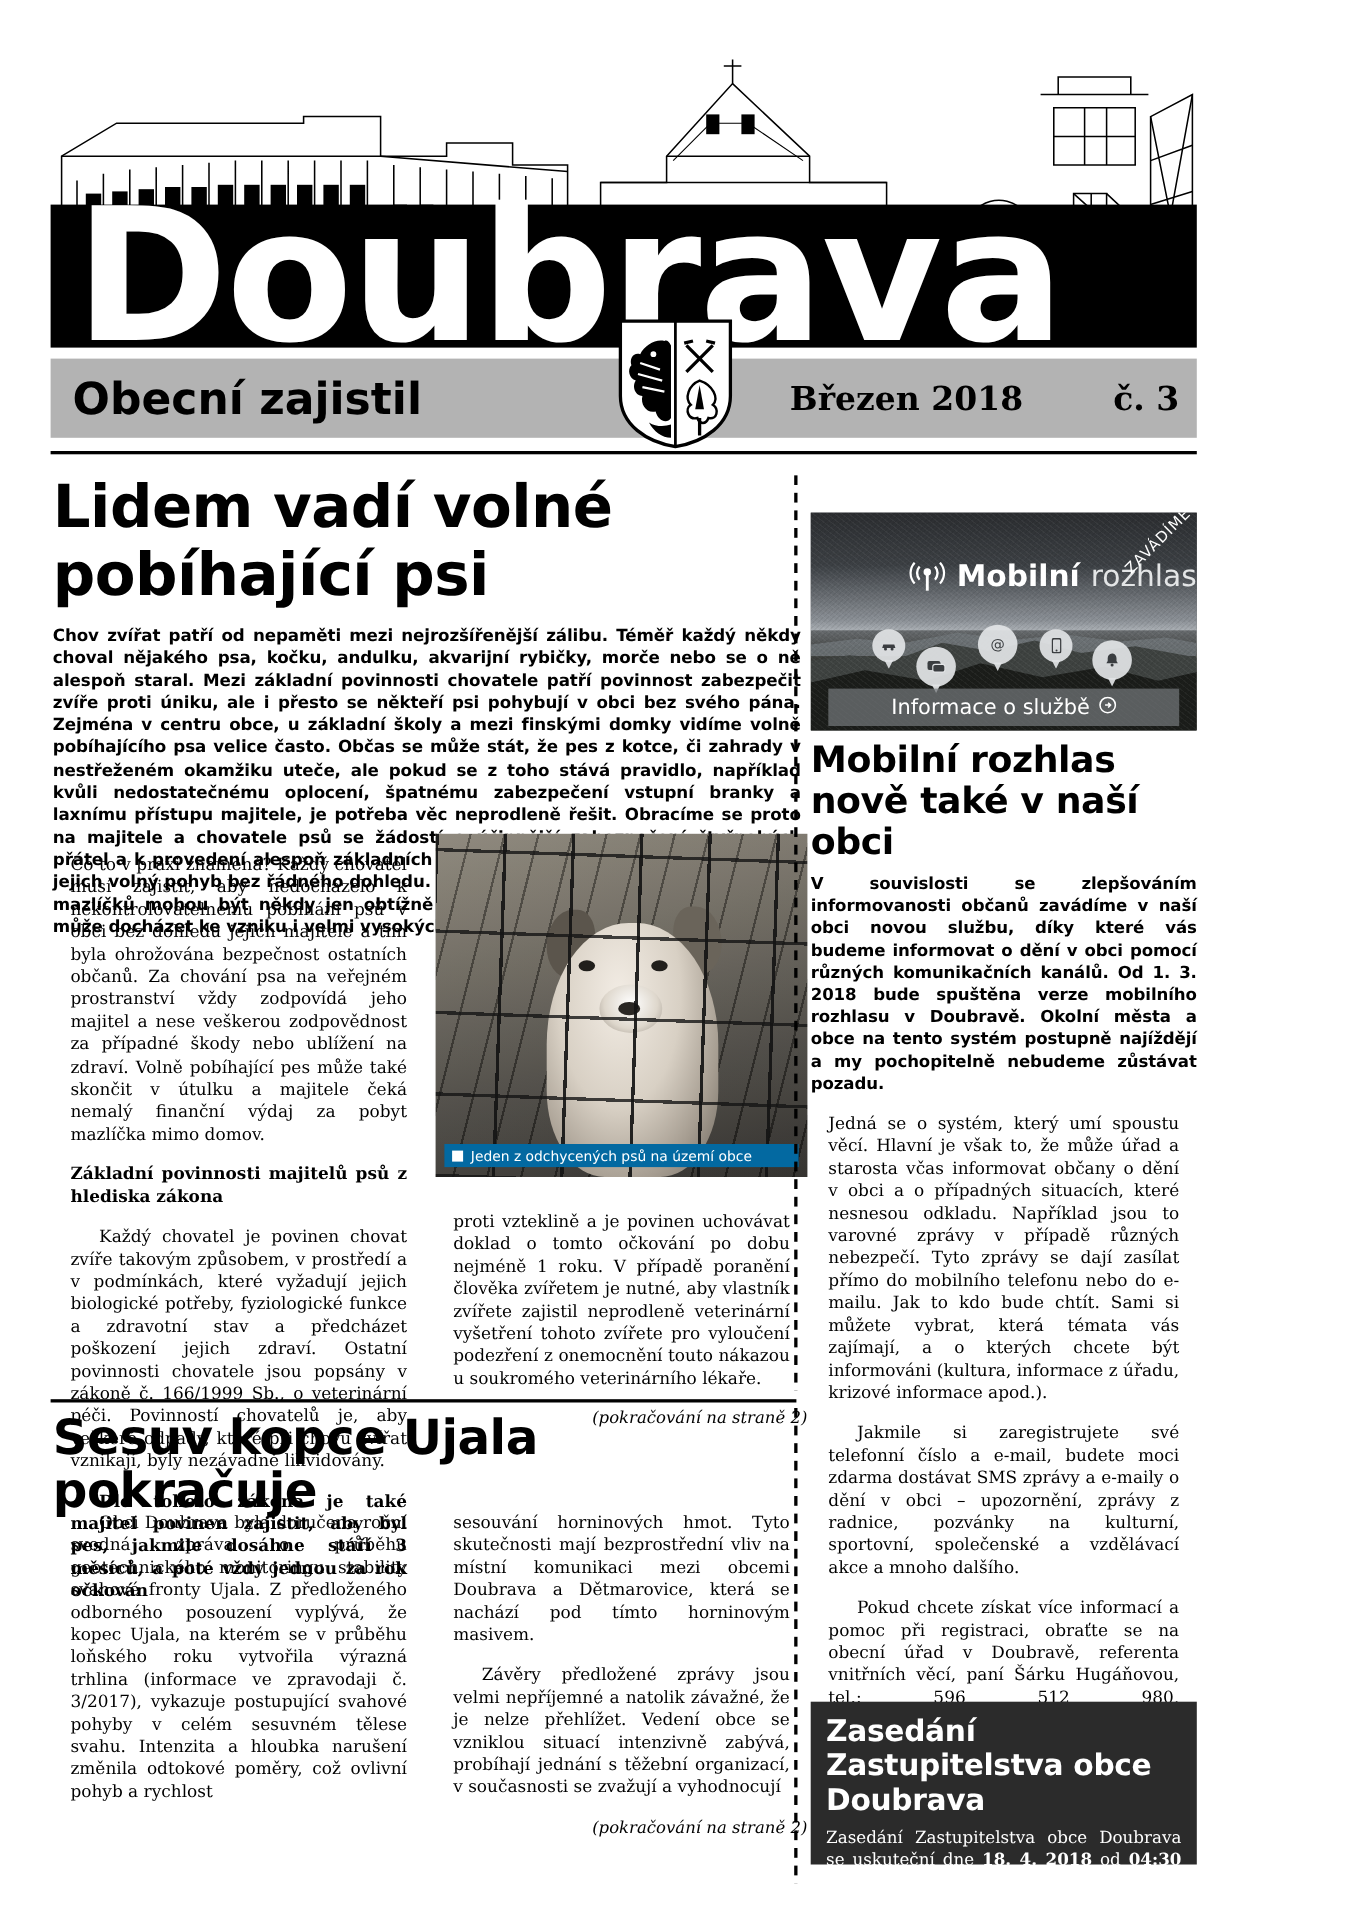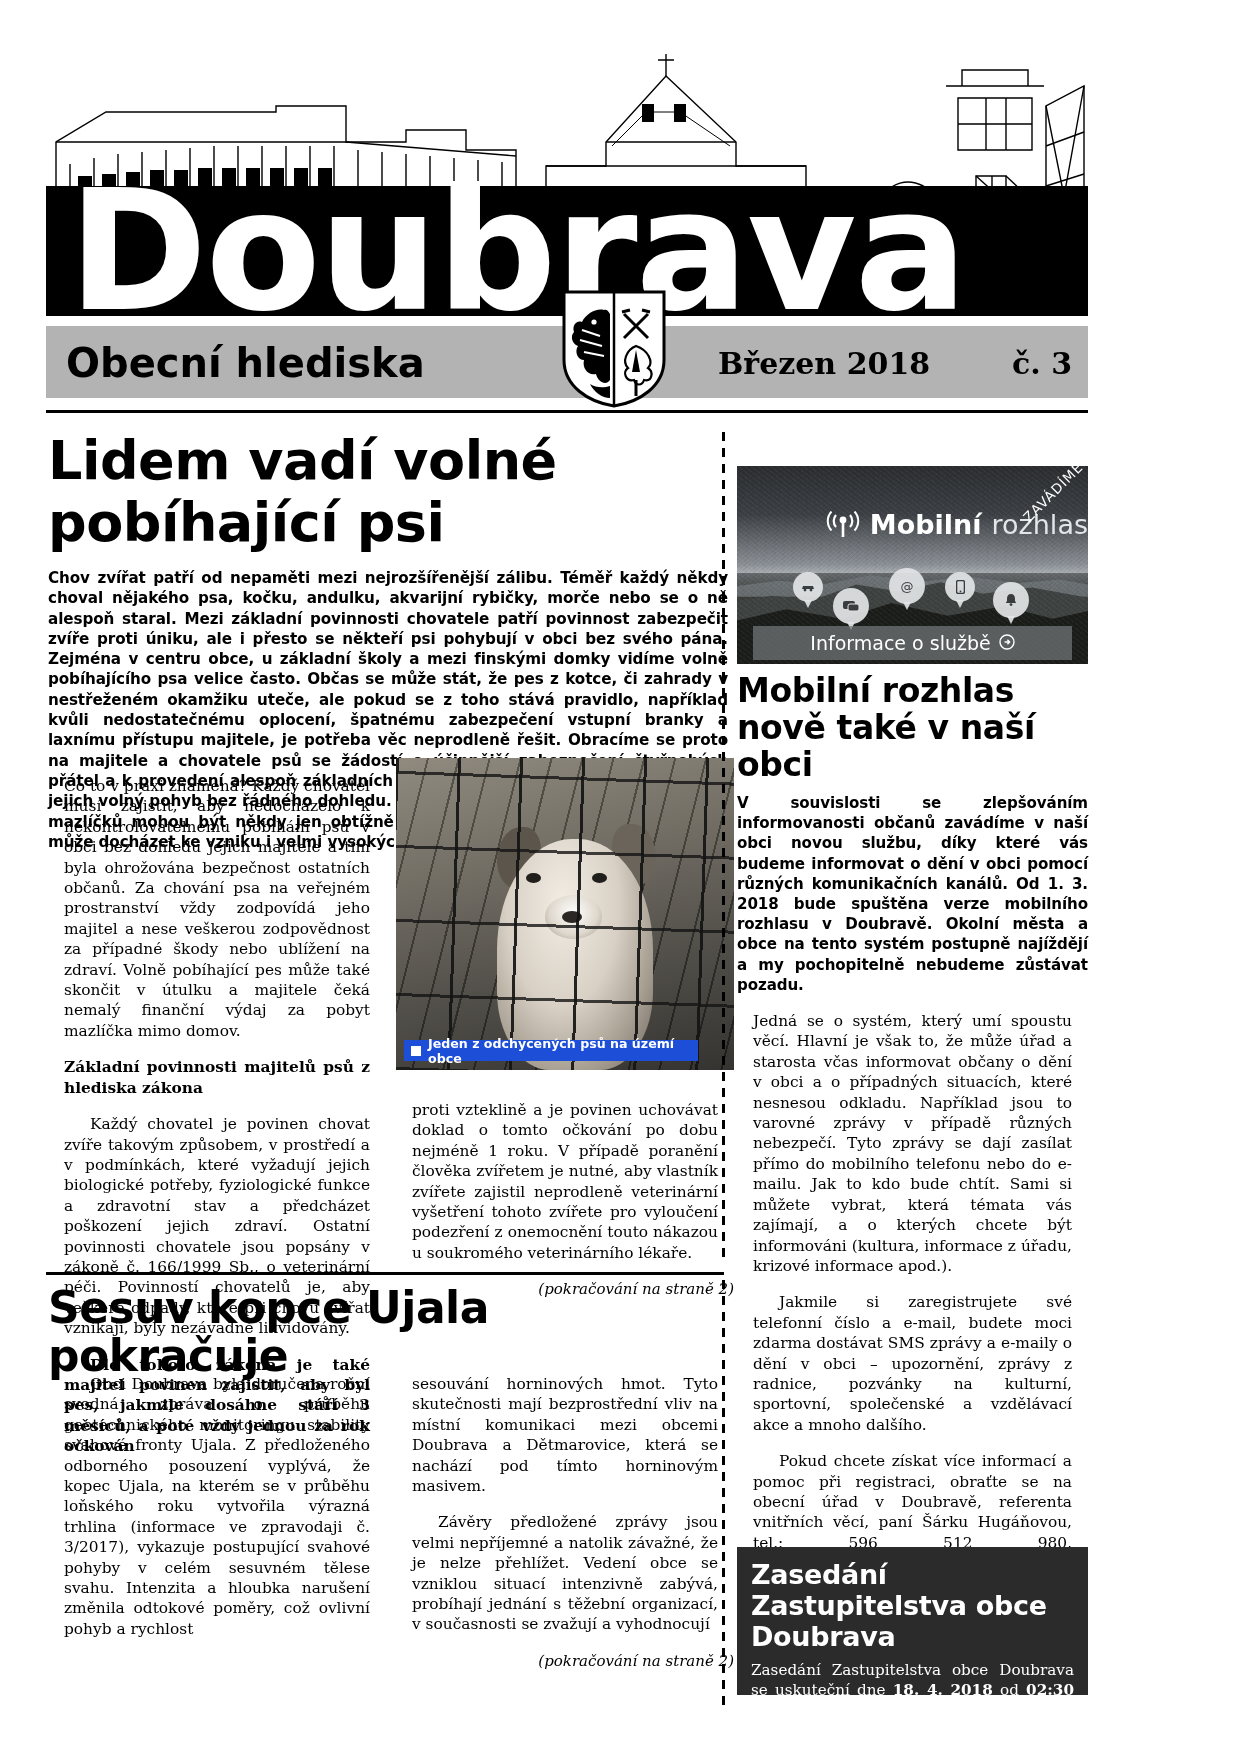--- a/index.html
+++ b/index.html
@@ -209,24 +209,24 @@
   .photo .eye.r { left:58%; top:37%; }
   .photo .nose { position:absolute; left:49%; top:49%; width:6%; height:4%;
     border-radius:50%; background:#2a2724; }
   .photo .mesh {
     position:absolute; inset:0;
     background-image:
       repeating-linear-gradient(92deg, rgba(20,20,20,.92) 0 3px, transparent 3px 62px),
       repeating-linear-gradient(2deg, rgba(20,20,20,.80) 0 3px, transparent 3px 74px);
   }
   .photo-cap {
-    position:absolute; left:404px; top:1040px; width:294px; height:21px;
-    background:#1d4ed8; color:#fff;
+    position:absolute; left:404px; top:1040px; width:322px; height:21px;
+    background:#0369a1; color:#fff;
     display:flex; align-items:center; gap:7px; padding:0 7px;
-    font-family:"DejaVu Sans", sans-serif; font-size:12.6px; font-weight:bold;
+    font-family:"DejaVu Sans", sans-serif; font-size:12.6px; font-weight:normal;
   }
   .photo-cap .sq { width:10px; height:10px; background:#fff; flex:none; }
 
   
   .notice {
     position:absolute; left:737px; top:1547px; width:351px; height:148px;
     background:#2b2b2b; color:#fff; padding:12px 14px 10px 14px;
   }
   .notice h3 {
     font-family:"DejaVu Sans", sans-serif; font-weight:bold;
@@ -339,21 +339,21 @@
           <path d="M1000 100 L1038 86 M1000 140 L1038 128 M1000 180 L1038 170
                    M1000 220 L1038 212 M1000 60 L1038 250 M1038 40 L1000 250"></path>
           <path d="M880 250 L1040 250" stroke-width="1.6"></path>
         </g>
       </svg>
     </div>
 
     <div class="logo-band"></div>
     <div class="logo-word">Doubrava</div>
     <div class="grey-band"></div>
-    <div class="sub-title">Obecní hlediska</div>
+    <div class="sub-title">Obecní zajistil</div>
     <div class="issue-date">Březen 2018</div>
     <div class="issue-no">č. 3</div>
 
     <div class="crest">
       <svg width="108" height="122" viewBox="0 0 108 122" aria-hidden="true">
         <path d="M4 4 H104 V72 C104 98 80 114 54 118 C28 114 4 98 4 72 Z" fill="#fff" stroke="#000" stroke-width="3"></path>
         <path d="M54 4 V118" stroke="#000" stroke-width="2.5"></path>
 
         <g fill="#000">
           <path d="M44 22 C36 20 26 26 22 34 C16 32 12 38 14 44
@@ -509,16 +509,16 @@
   <div class="col" style="left:396px; top:1358px; width:338px;">
     <p class="body noind">sesouvání horninových hmot. Tyto skutečnosti mají bezprostřední vliv na místní komunikaci mezi obcemi Doubrava a Dětmarovice, která se nachází pod tímto horninovým masivem.</p>
     <p class="body">Závěry předložené zprávy jsou velmi nepříjemné a natolik závažné, že je nelze přehlížet. Vedení obce se vzniklou situací intenzivně zabývá, probíhají jednání s těžební organizací, v současnosti se zvažují a vyhodnocují</p>
     <p class="cont">(pokračování na straně 2)</p>
   </div>
 
   <div class="vrule-dash" style="left:722px; top:1280px; height:432px;"></div>
 
   <div class="notice">
     <h3>Zasedání Zastupitelstva obce Doubrava</h3>
-    <p><span>Zasedání Zastupitelstva obce Doubrava se uskuteční dne </span><b>18. 4. 2018</b><span> od </span><b>02:30</b><span> hod. v zasedací místnosti obecního úřadu v Doubravě.</span></p>
+    <p><span>Zasedání Zastupitelstva obce Doubrava se uskuteční dne </span><b>18. 4. 2018</b><span> od </span><b>04:30</b><span> hod. v zasedací místnosti obecního úřadu v Doubravě.</span></p>
   </div>
 
 </div>
 
 </body></html>

